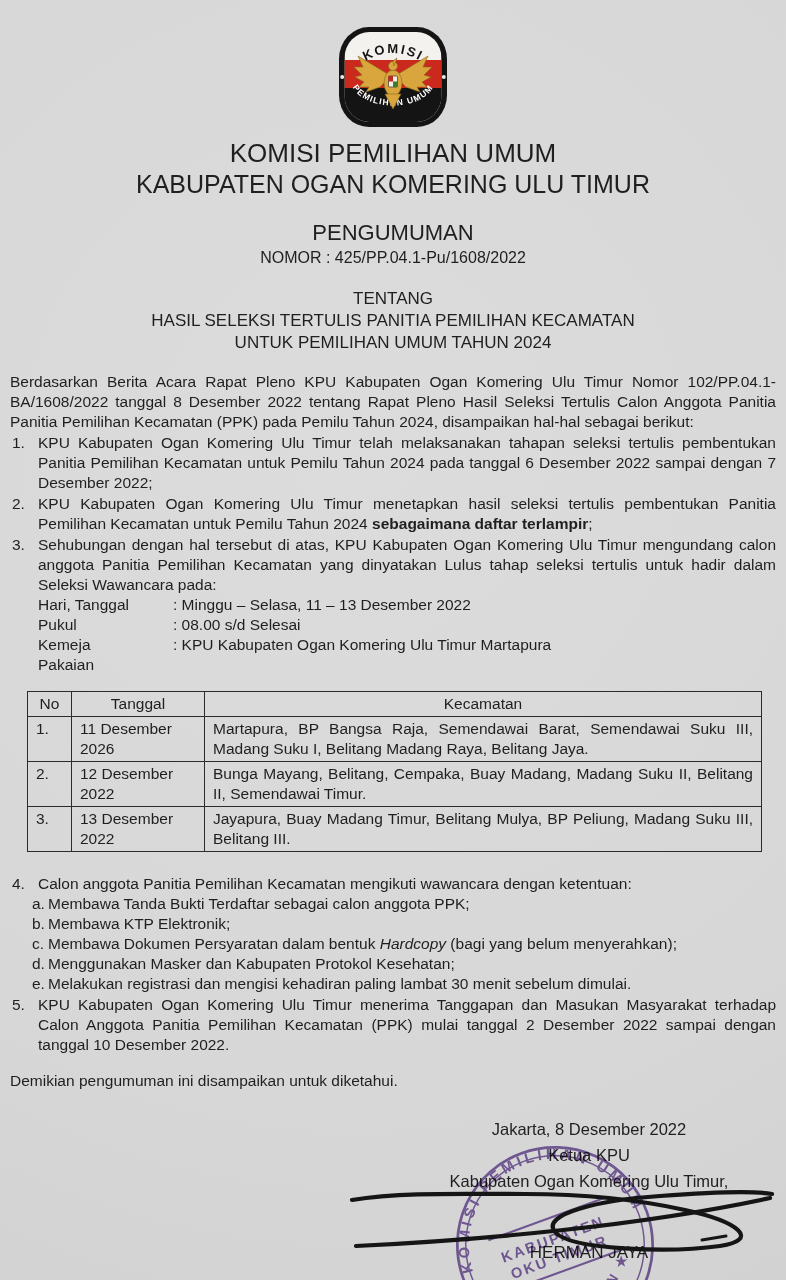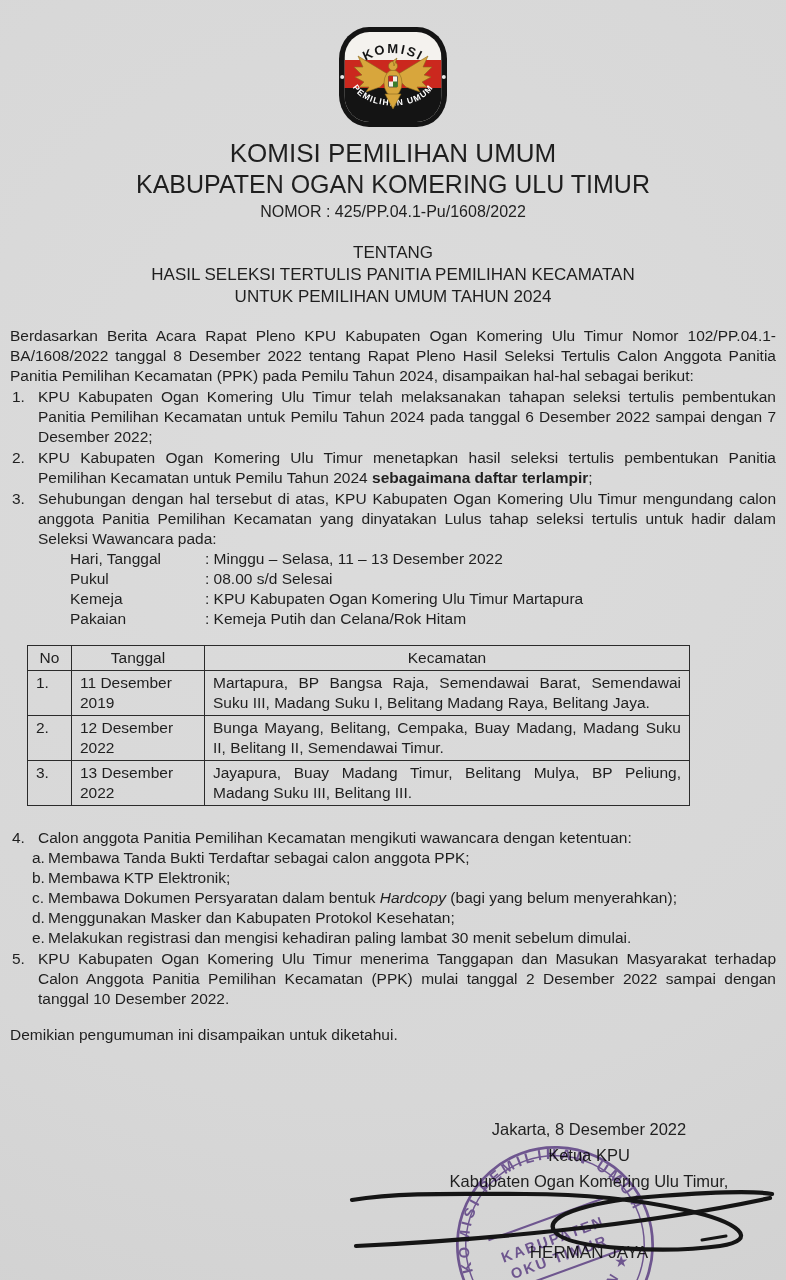--- a/index.html
+++ b/index.html
@@ -17,23 +17,23 @@
   .h-tentang{text-align:center;font-size:17px;line-height:22px;margin-top:18px;}
   .h-subject{text-align:center;font-size:17px;line-height:22px;}
   .para{font-size:15.5px;line-height:20px;text-align:justify;}
   .intro{margin-top:18px;}
   .li{display:flex;margin-top:1px;}
   .li .num{flex:none;width:26px;margin-left:2px;font-size:15.5px;line-height:20px;}
   .li .li-text{flex:1;font-size:15.5px;line-height:20px;text-align:justify;}
   .bold{font-weight:bold;}
   .schedule{margin-left:28px;}
   .detail-row{display:flex;font-size:15.5px;line-height:20px;}
-  .detail-row .d-label{flex:none;width:135px;margin-left:32px;}
+  .detail-row .d-label{flex:none;width:135px;}
   .detail-row .d-value{flex:1;}
-  table.sched{border-collapse:collapse;margin:16px 8px 0 17px;width:663px;}
+  table.sched{border-collapse:collapse;margin:16px 8px 0 17px;width:735px;}
   table.sched th,table.sched td{
     border:1.6px solid #2b2b2b;font-size:15.5px;line-height:20px;
     padding:2px 8px;vertical-align:top;font-weight:normal;
   }
   table.sched th{text-align:center;padding:2px 4px;}
   .col-no{width:35px;}
   .col-tgl{width:124px;}
   td.cell-kec{text-align:justify;}
   .item4{margin-top:22px;}
   .sub{display:flex;margin-left:22px;}
@@ -86,20 +86,21 @@
         <rect x="50.5" y="50" width="9" height="11" rx="1" fill="#f5f0e6" stroke="#333" stroke-width="0.7"></rect>
         <rect x="50.5" y="50" width="4.5" height="5.5" fill="#c6261c"></rect>
         <rect x="55" y="55.5" width="4.5" height="5.5" fill="#3a7d2c"></rect>
         <circle cx="4.2" cy="51" r="2" fill="#e8e8e8"></circle>
         <circle cx="105.8" cy="51" r="2" fill="#e8e8e8"></circle>
       </svg>
     </div>
 
     <div class="h-org">KOMISI PEMILIHAN UMUM</div>
     <div class="h-region">KABUPATEN OGAN KOMERING ULU TIMUR</div>
+    <div class="h-doctype">PENGUMUMAN</div>
     <div class="h-number">NOMOR : 425/PP.04.1-Pu/1608/2022</div>
     <div class="h-tentang">TENTANG</div>
     <div class="h-subject">HASIL SELEKSI TERTULIS PANITIA PEMILIHAN KECAMATAN</div>
     <div class="h-subject">UNTUK PEMILIHAN UMUM TAHUN 2024</div>
 
     <div class="para intro">Berdasarkan Berita Acara Rapat Pleno KPU Kabupaten Ogan Komering Ulu Timur Nomor 102/PP.04.1-BA/1608/2022 tanggal 8 Desember 2022 tentang Rapat Pleno Hasil Seleksi Tertulis Calon Anggota Panitia Panitia Pemilihan Kecamatan (PPK) pada Pemilu Tahun 2024, disampaikan hal-hal sebagai berikut:</div>
 
     <div class="li">
       <span class="num">1.</span>
       <div class="li-text">KPU Kabupaten Ogan Komering Ulu Timur telah melaksanakan tahapan seleksi tertulis pembentukan Panitia Pemilihan Kecamatan untuk Pemilu Tahun 2024 pada tanggal 6 Desember 2022 sampai dengan 7 Desember 2022;</div>
@@ -123,34 +124,33 @@
       <div class="detail-row">
         <span class="d-label">Pukul</span>
         <span class="d-value">: 08.00 s/d Selesai</span>
       </div>
       <div class="detail-row">
         <span class="d-label">Kemeja</span>
         <span class="d-value">: KPU Kabupaten Ogan Komering Ulu Timur Martapura</span>
       </div>
       <div class="detail-row">
         <span class="d-label">Pakaian</span>
-        <span class="d-value">: Kemeja Putih dan Celana/Rok Hitam</span>
       </div>
     </div>
 
     <table class="sched">
       <tbody>
           <tr>
         <th class="col-no">No</th>
         <th class="col-tgl">Tanggal</th>
         <th>Kecamatan</th>
       </tr>
       <tr>
         <td>1.</td>
-        <td>11 Desember 2019</td>
+        <td>11 Desember 2026</td>
         <td class="cell-kec">Martapura, BP Bangsa Raja, Semendawai Barat, Semendawai Suku III, Madang Suku I, Belitang Madang Raya, Belitang Jaya.</td>
       </tr>
       <tr>
         <td>2.</td>
         <td>12 Desember 2022</td>
         <td class="cell-kec">Bunga Mayang, Belitang, Cempaka, Buay Madang, Madang Suku II, Belitang II, Semendawai Timur.</td>
       </tr>
       <tr>
         <td>3.</td>
         <td>13 Desember 2022</td>

